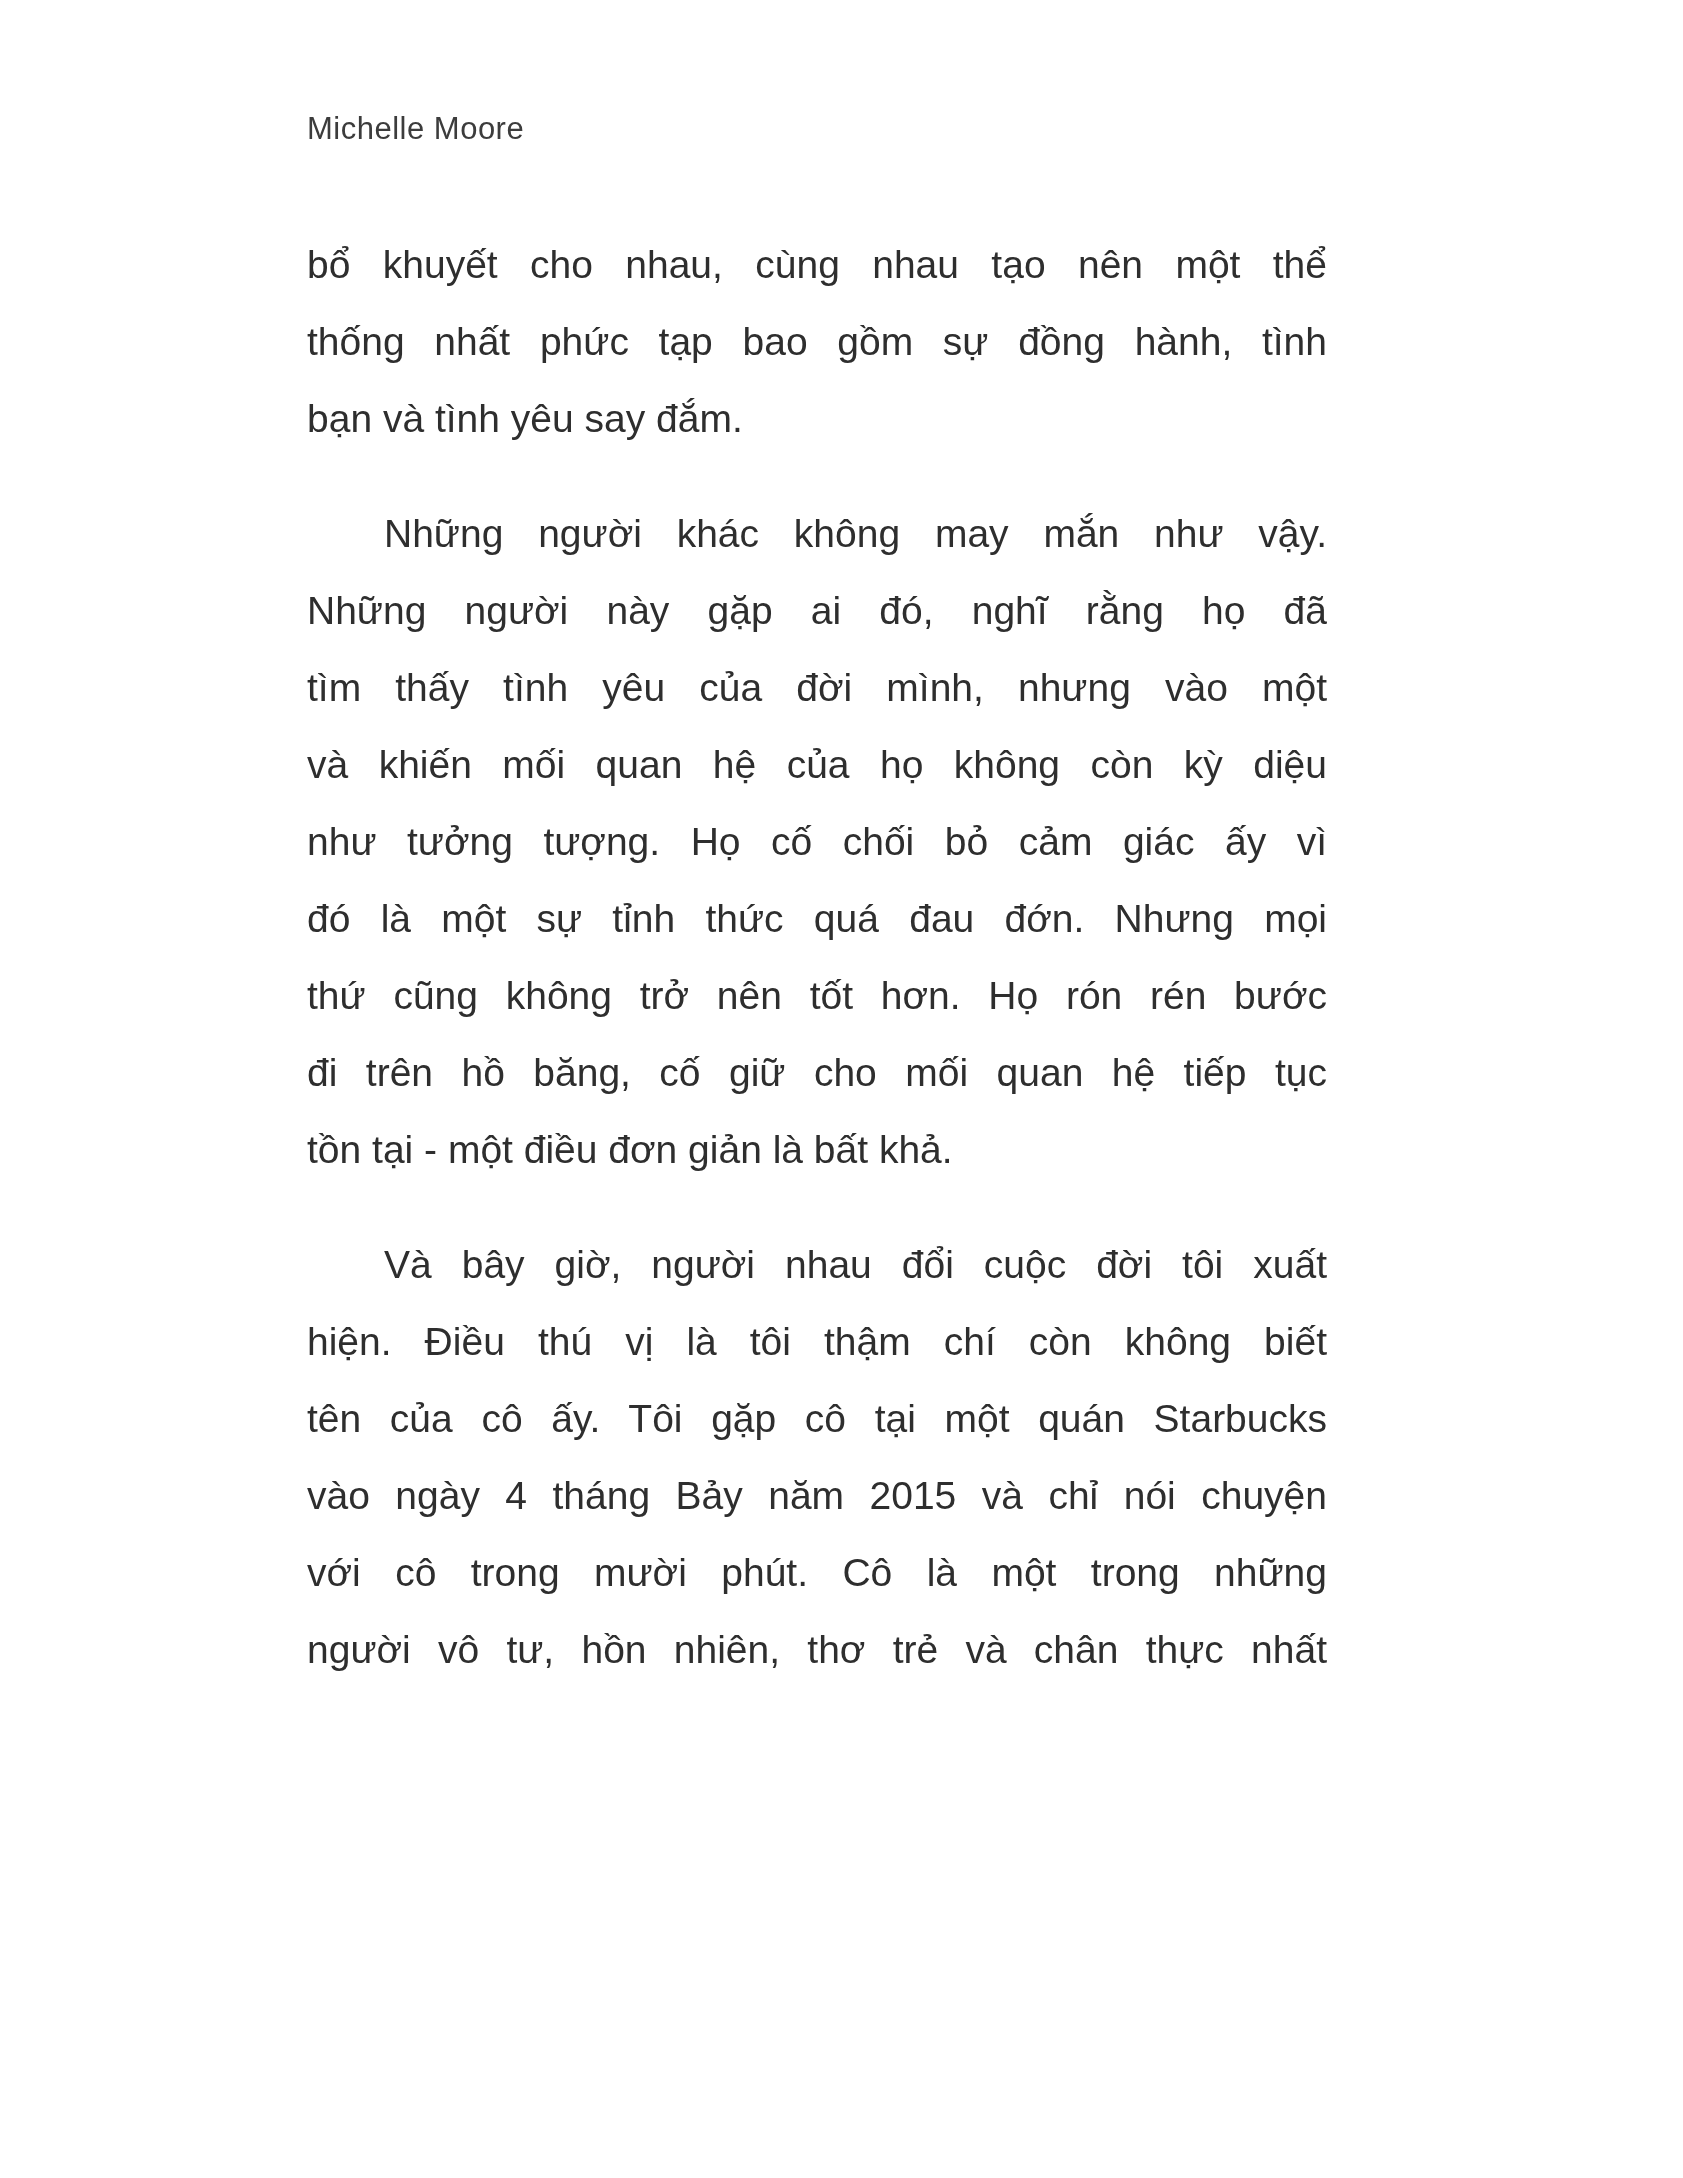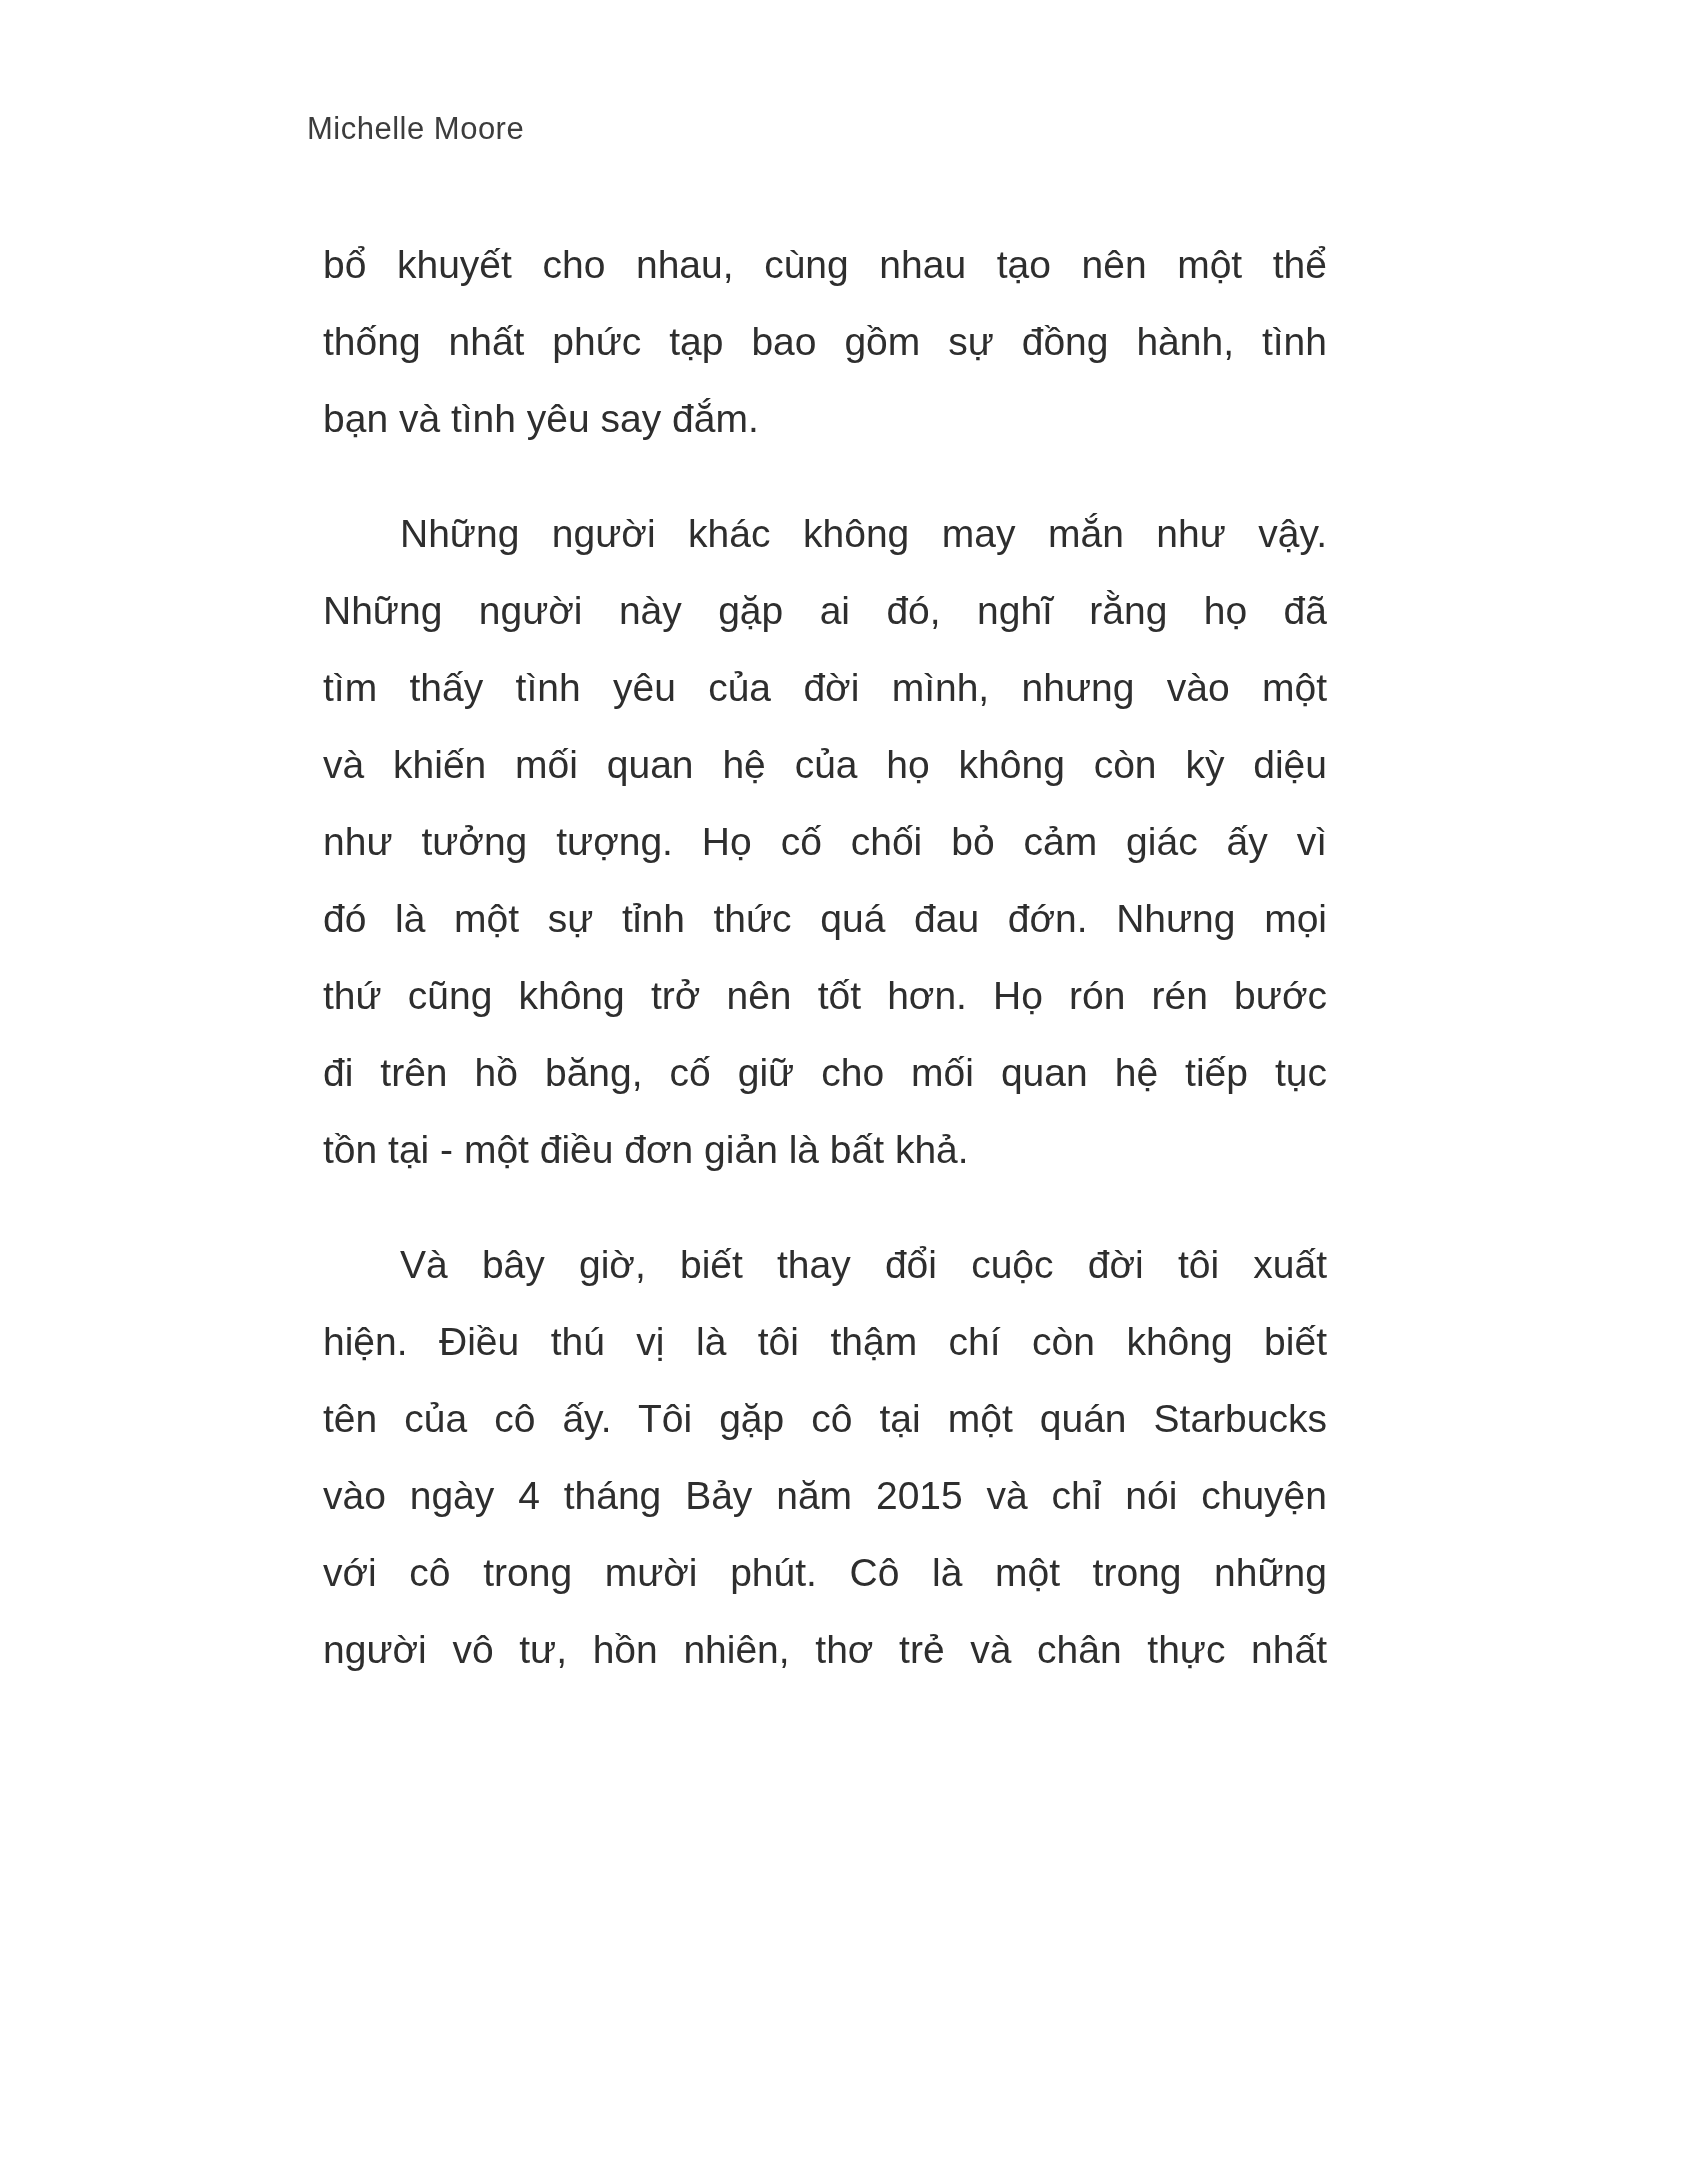--- a/index.html
+++ b/index.html
@@ -37,21 +37,20 @@
   .para {
     margin: 0 0 38px 0;
   }
   .para:last-child {
     margin-bottom: 0;
   }
   .line {
     text-align: justify;
     text-align-last: justify;
     white-space: normal;
-    margin-left: 16px;
   }
   .line.last {
     text-align-last: left;
   }
   .line.indent {
     text-indent: 77px;
   }
   .page-number {
     position: absolute;
     left: 307px;
@@ -78,21 +77,21 @@
         <div class="line">Những người này gặp ai đó, nghĩ rằng họ đã</div>
         <div class="line">tìm thấy tình yêu của đời mình, nhưng vào một</div>
         <div class="line">và khiến mối quan hệ của họ không còn kỳ diệu</div>
         <div class="line">như tưởng tượng. Họ cố chối bỏ cảm giác ấy vì</div>
         <div class="line">đó là một sự tỉnh thức quá đau đớn. Nhưng mọi</div>
         <div class="line">thứ cũng không trở nên tốt hơn. Họ rón rén bước</div>
         <div class="line">đi trên hồ băng, cố giữ cho mối quan hệ tiếp tục</div>
         <div class="line last">tồn tại - một điều đơn giản là bất khả.</div>
       </div>
       <div class="para">
-        <div class="line indent">Và bây giờ, biết thay đổi cuộc đời tôi xuất</div>
+        <div class="line indent">Và bây giờ, người nhau đổi cuộc đời tôi xuất</div>
         <div class="line">hiện. Điều thú vị là tôi thậm chí còn không biết</div>
         <div class="line">tên của cô ấy. Tôi gặp cô tại một quán Starbucks</div>
         <div class="line">vào ngày 4 tháng Bảy năm 2015 và chỉ nói chuyện</div>
         <div class="line">với cô trong mười phút. Cô là một trong những</div>
         <div class="line">người vô tư, hồn nhiên, thơ trẻ và chân thực nhất</div>
       </div>
     </main>
 
   <div class="page-number">14</div>
 

